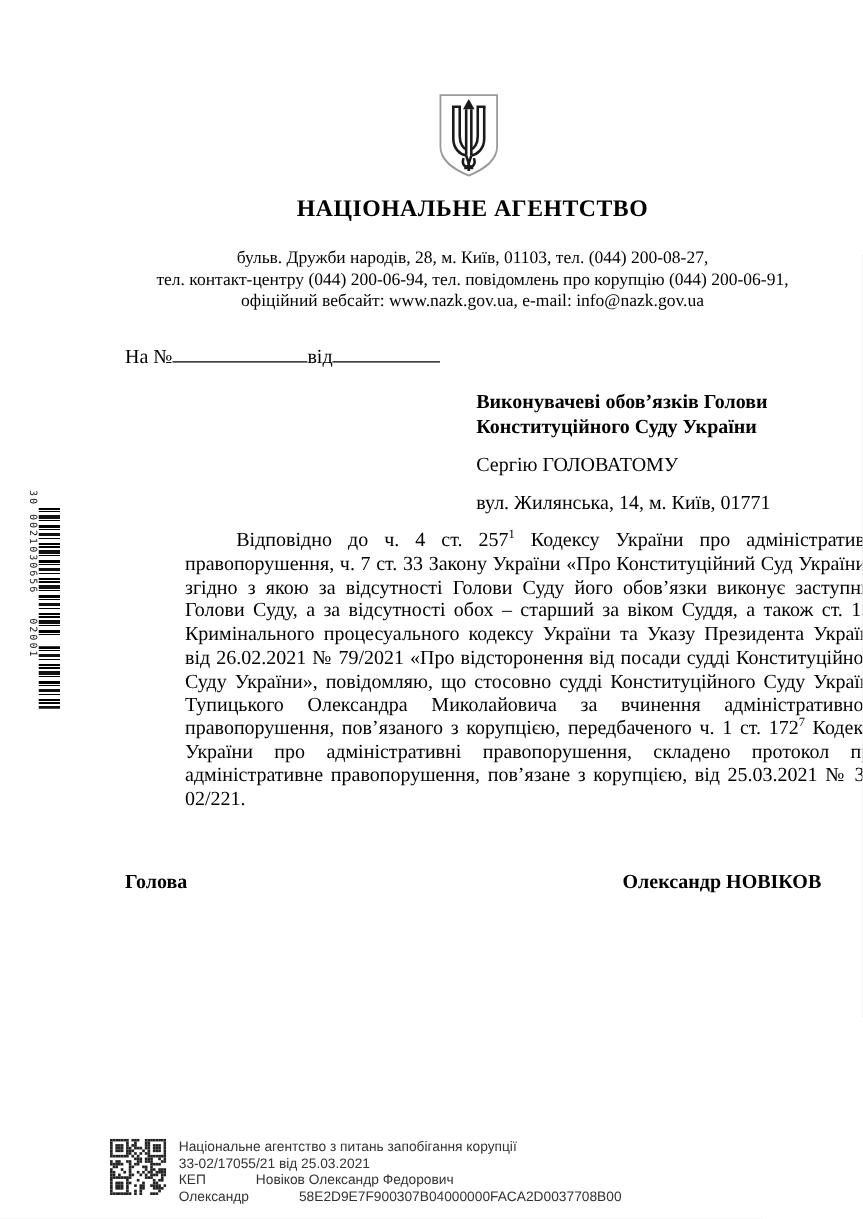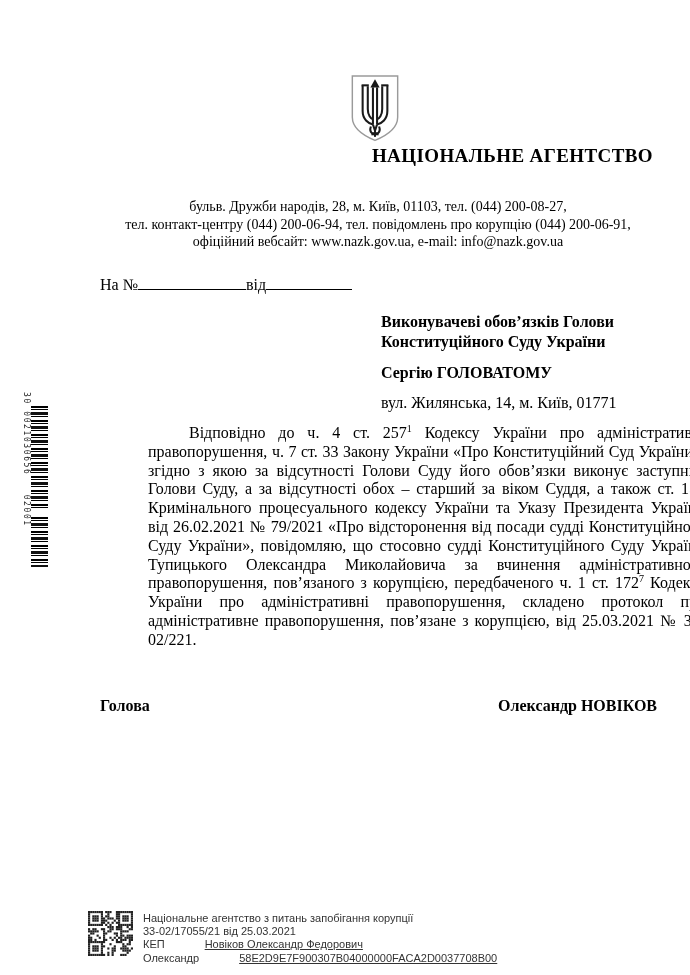--- a/index.html
+++ b/index.html
@@ -9,38 +9,38 @@
     background:#ffffff;
     font-family:"Liberation Serif", serif;
     color:#000;
     overflow:hidden;
     margin:0 auto;
   }
   
   .emblem{position:absolute;left:348px;top:74px;width:54px;height:68px;}
   
   .org-title{
-    position:absolute;left:103px;top:145px;width:550px;
-    text-align:right;font-weight:bold;font-size:19px;line-height:22px;
+    position:absolute;left:103px;top:157px;width:550px;
+    text-align:center;font-weight:bold;font-size:19px;line-height:22px;
     letter-spacing:.4px;
   }
   
   .org-address{
     position:absolute;left:90px;top:198px;width:576px;
     text-align:center;font-size:14px;line-height:17.5px;
   }
   
   .ref-line{position:absolute;left:100px;top:274px;font-size:16px;}
   .ref-blank{display:inline-block;border-bottom:1px solid #000;height:15px;vertical-align:baseline;}
   .ref-blank.b1{width:108px;}
   .ref-blank.b2{width:86px;}
   
   .recipient{position:absolute;left:381px;top:312px;width:270px;font-size:16px;line-height:20px;}
   .recipient .bold{font-weight:bold;}
-  .recipient .name{margin-top:11px;font-weight:bold;}
+  .recipient .name{margin-top:11px;font-weight:normal;}
   .recipient .addr{margin-top:10px;}
   
   .body-par{
     position:absolute;left:100px;top:424px;width:557px;
     font-size:16px;line-height:18.8px;
     text-align:justify;text-indent:41px;margin-left:48px;
   }
   .body-par sup{font-size:10px;line-height:0;}
   
   .signature-row{
@@ -70,21 +70,21 @@
     white-space:pre;
   }
   
   .qr{position:absolute;left:88px;top:911px;width:45px;height:45px;}
   .qr svg{width:45px;height:45px;fill:#222;}
   .footer-text{
     position:absolute;left:143px;top:912px;
     font-family:"Liberation Sans", sans-serif;
     font-size:11px;line-height:13.2px;color:#333;
   }
-  .footer-text .u{text-decoration:underline;padding-left:36px;}
+  .footer-text .u{padding-left:36px;}
   .footer-text .pre{margin-right:4px;}
 </style>
 </head>
 <body>
 
 <div class="page">
 
   <div class="barcode-strip">
     <div class="bc-inner">
       <div class="bc-bars">

